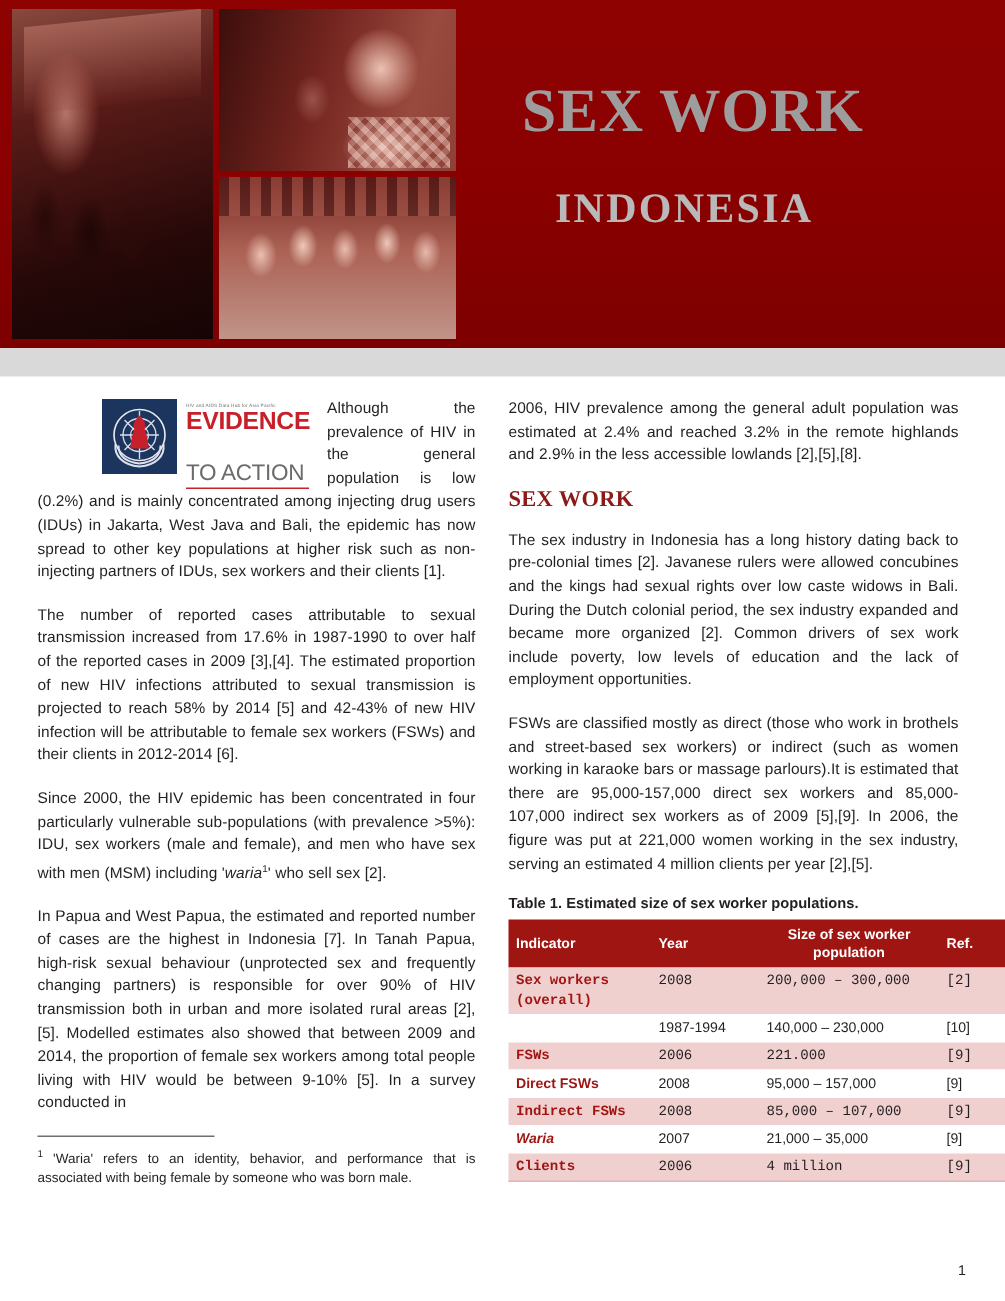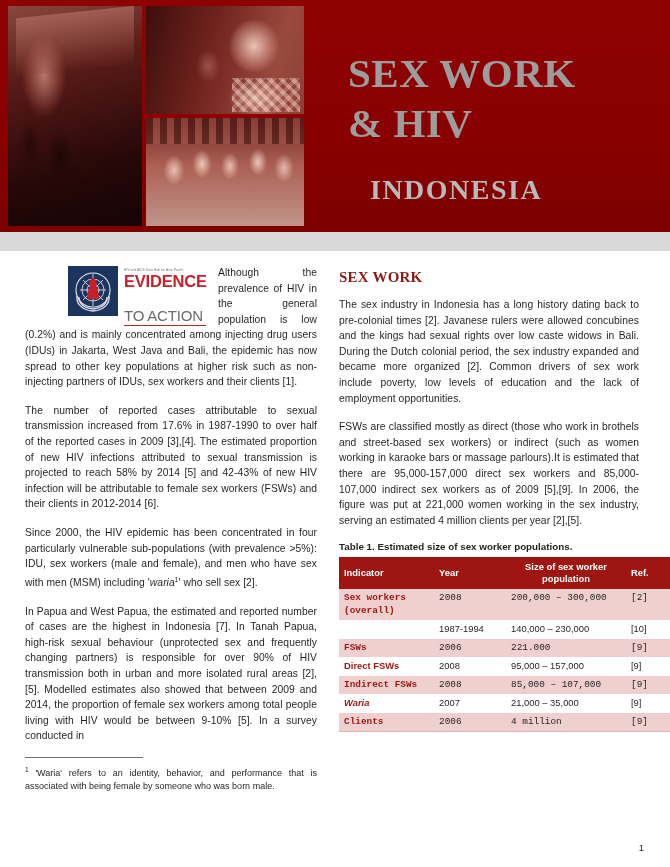--- a/index.html
+++ b/index.html
@@ -315,21 +315,20 @@
         <div class="ph-woman"></div>
       </div>
       <div class="collage-r-bot">
         <div class="ph-crowd"></div>
       </div>
     </div>
   </div>
 
   <div class="banner-title-wrap">
     <div class="banner-title">SEX WORK</div>
-    <div class="banner-title">&amp; HIV</div>
     <div class="banner-sub">INDONESIA</div>
   </div>
 </div>
 
 <div class="grey-band"></div>
 
 <div class="content">
 
   <div class="col left">
 
@@ -365,20 +364,21 @@
     <p class="body"><span>Since 2000, the HIV epidemic has been concentrated in four particularly vulnerable sub-populations (with prevalence &gt;5%): IDU, sex workers (male and female), and men who have sex with men (MSM) including '</span><em>waria</em><sup>1</sup><span>' who sell sex [2].</span></p>
 
     <p class="body">In Papua and West Papua, the estimated and reported number of cases are the highest in Indonesia [7].  In Tanah Papua,  high-risk sexual behaviour (unprotected sex and frequently changing partners) is responsible for over 90% of HIV transmission both in urban and more isolated rural areas [2],[5].  Modelled estimates also showed that between 2009 and 2014, the proportion of female sex workers among total people living with HIV would be between 9-10% [5]. In a survey conducted in</p>
 
     <div class="footnote-rule"></div>
     <p class="footnote"><sup>1</sup><span> 'Waria' refers to an identity, behavior, and performance that is associated with being female by someone who was born male.</span></p>
   </div>
 
   <div class="col right">
 
+    <p class="body">2006, HIV prevalence among the general adult population was estimated at 2.4% and reached 3.2% in the remote highlands and 2.9% in the less accessible lowlands [2],[5],[8].</p>
 
     <h2 class="section">SEX WORK</h2>
 
     <p class="body">The sex industry in Indonesia has a long history dating back to pre-colonial times [2]. Javanese rulers were allowed concubines and the kings had sexual rights over low caste widows in Bali. During the Dutch colonial period, the sex industry expanded and became more organized [2]. Common drivers of sex work include poverty, low levels of education and the lack of employment opportunities.</p>
     <p class="body">FSWs are classified mostly as direct (those who work in brothels and street-based sex workers) or indirect (such as women working in karaoke bars or massage parlours).It is estimated that there are 95,000-157,000 direct sex workers and 85,000-107,000 indirect sex workers as of 2009 [5],[9]. In 2006, the figure was put at 221,000 women working in the sex industry, serving an estimated 4 million clients per year [2],[5].</p>
 
     <div class="table-caption">Table 1. Estimated size of sex worker populations.</div>
 
     <table class="data">
       <thead>

